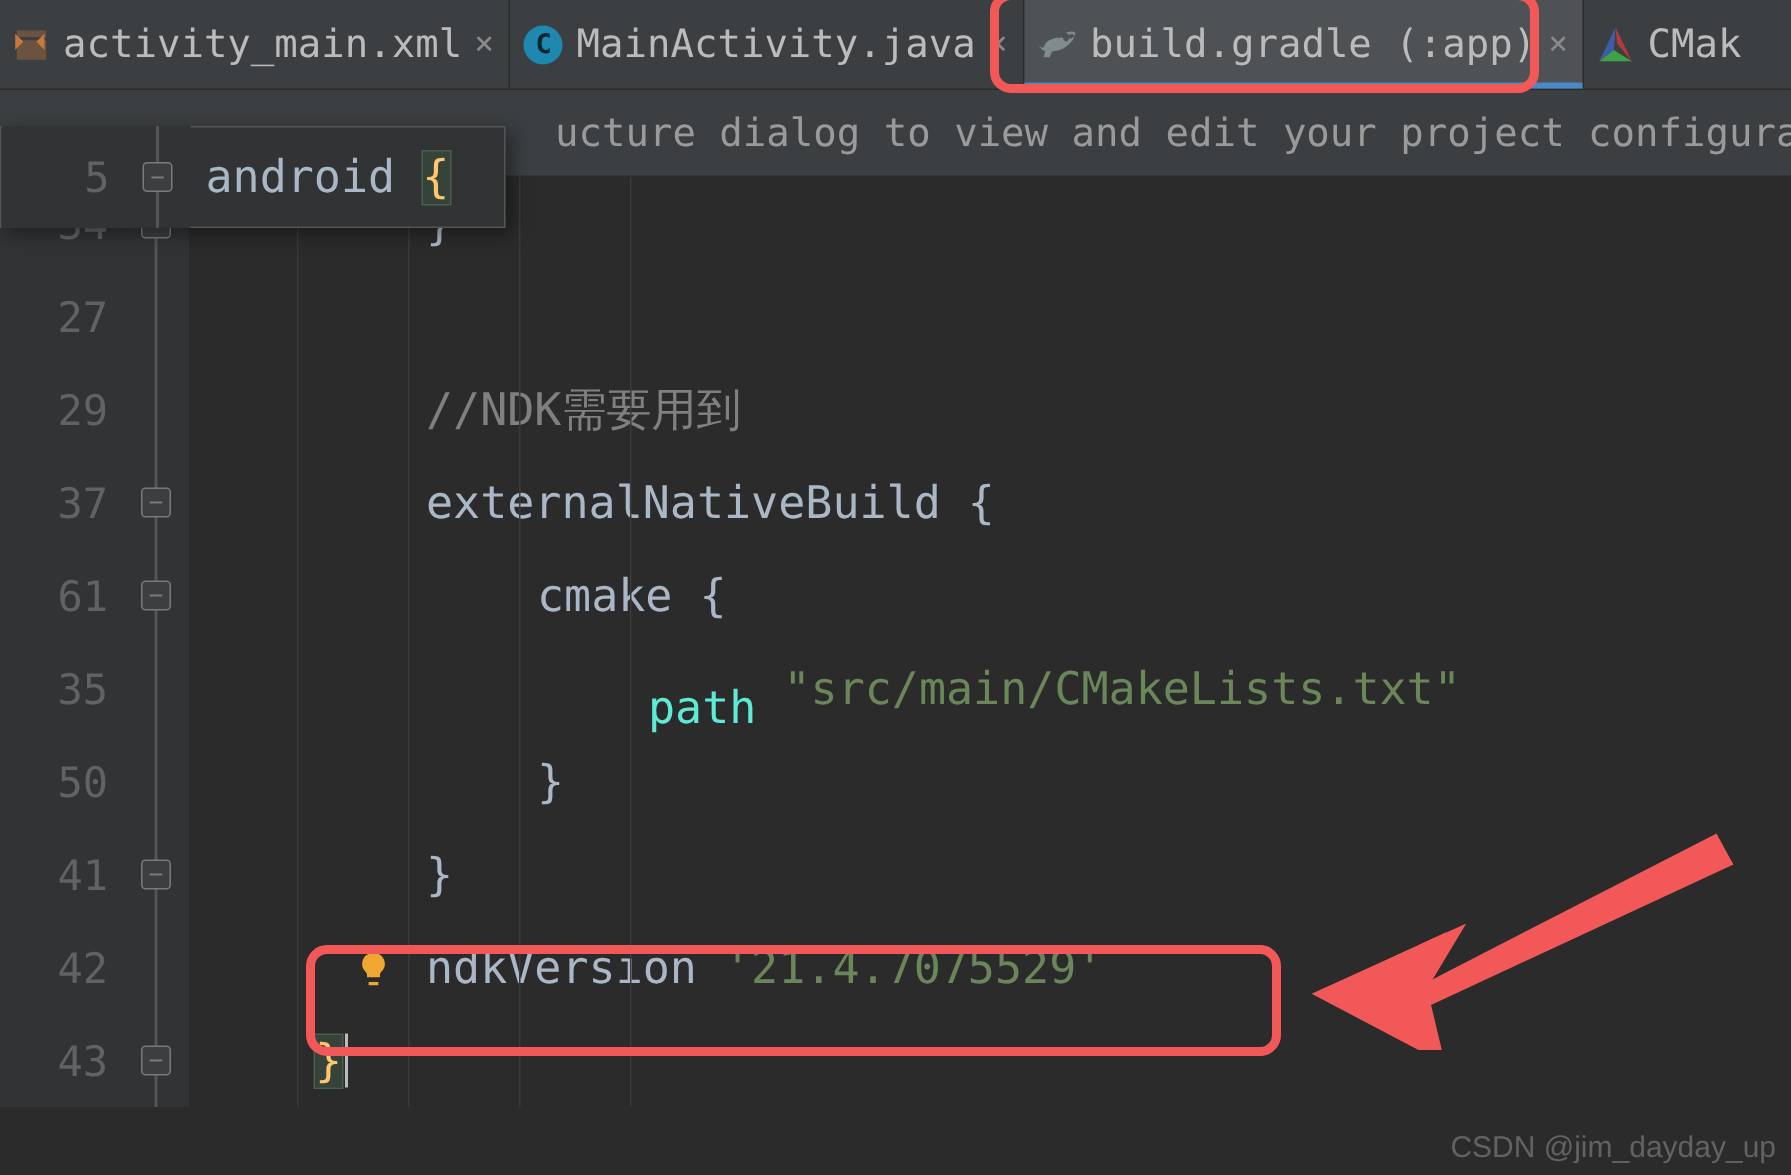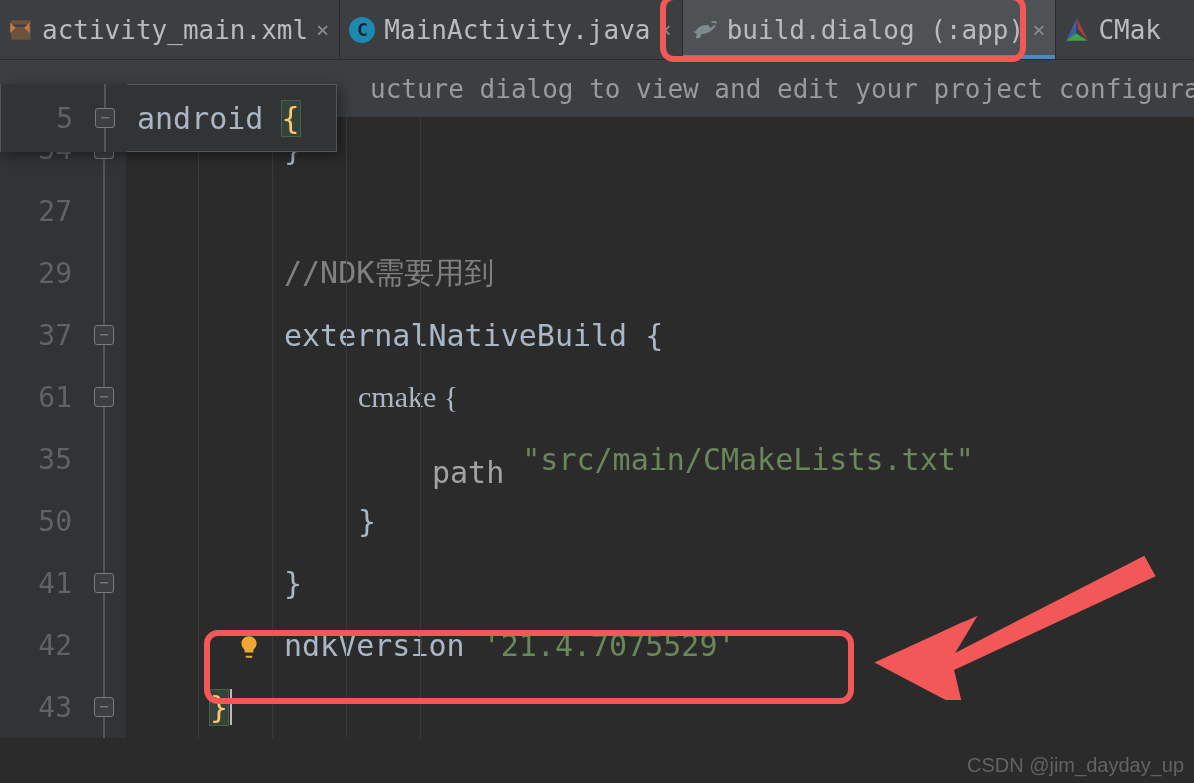--- a/index.html
+++ b/index.html
@@ -180,21 +180,21 @@
   }
   .code .indent-guide {
     position: absolute;
     top: 0; bottom: 0;
     width: 1px;
     background: #3a3a3a;
   }
   .tok-def { color: #a9b7c6; text-align: center; }
   .tok-str { color: #6a8759; }
   .tok-comment { color: #808080; }
-  .tok-prop { color: #a3a3a3; margin-top: 26px; }
+  .tok-prop { color: #5eead4; margin-top: 26px; }
   .tok-brace { color: #a9b7c6; }
   .hl-brace {
     background: #36433a;
     outline: 1px solid #48604d;
     color: #ffc66d;
   }
   .bulb {
     position: absolute;
     left: -30px;
     width: 26px;
@@ -260,21 +260,21 @@
     <span class="tab-label">MainActivity.java</span>
     <span class="tab-close">×</span>
   </div>
 
   <div class="tab active">
     <span class="tab-icon icon-gradle">
       <svg viewBox="0 0 48 32" width="30" height="20">
           <path d="M44 2c-4-3-10 0-10 0s2 3 5 2c0 0 2-1 3 0 3 3-1 9-10 15-6 4-14 4-14 4l-3 7H8l2-7c-3-1-7-4-8-9 0 0 1 5 6 5 0 0 1-6 8-9 9-4 8-1 14-3 0 0 1 5 5 5l2-3s5 0 7-5c1-2 1-1 0-2z"></path>
         </svg>
     </span>
-    <span class="tab-label">build.dialog (:app)</span>
+    <span class="tab-label">build.gradle (:app)</span>
     <span class="tab-close">×</span>
   </div>
 
   <div class="tab" style="border-right:none;">
     <span class="tab-icon icon-cmake">
       <svg viewBox="0 0 24 24" width="26" height="26">
         <polygon points="12,1 2,22 11,15"></polygon>
         <polygon points="2,22 22,22 11,15"></polygon>
         <polygon points="12,1 22,22 13,11"></polygon>
       </svg>
@@ -333,21 +333,21 @@
         <div class="fold-btn">−</div>
       </div>
       <div class="code" style="padding-left: 158px;"><div class="indent-guide" style="left: 72px;"></div><div class="indent-guide" style="left: 146px;"></div><div class="indent-guide" style="left: 220px;"></div><div class="indent-guide" style="left: 294px;"></div><span class="tok-def">externalNativeBuild </span><span class="tok-brace">{</span></div>
     </div>
     <div class="line">
       <div class="gutter">61</div>
       <div class="fold-col">
         <div class="fold-rail"></div>
         <div class="fold-btn">−</div>
       </div>
-      <div class="code" style="padding-left: 232px; font-family: Liberation Serif, serif;"><div class="indent-guide" style="left: 72px;"></div><div class="indent-guide" style="left: 146px;"></div><div class="indent-guide" style="left: 220px;"></div><div class="indent-guide" style="left: 294px;"></div><span class="tok-def">cmake </span><span class="tok-brace">{</span></div>
+      <div class="code" style="padding-left: 232px;"><div class="indent-guide" style="left: 72px;"></div><div class="indent-guide" style="left: 146px;"></div><div class="indent-guide" style="left: 220px;"></div><div class="indent-guide" style="left: 294px;"></div><span class="tok-def">cmake </span><span class="tok-brace">{</span></div>
     </div>
     <div class="line">
       <div class="gutter">35</div>
       <div class="fold-col">
         <div class="fold-rail"></div>
       </div>
       <div class="code" style="padding-left: 306px;"><div class="indent-guide" style="left: 72px;"></div><div class="indent-guide" style="left: 146px;"></div><div class="indent-guide" style="left: 220px;"></div><div class="indent-guide" style="left: 294px;"></div><span class="tok-prop">path </span><span class="tok-str">"src/main/CMakeLists.txt"</span></div>
     </div>
     <div class="line">
       <div class="gutter">50</div>

